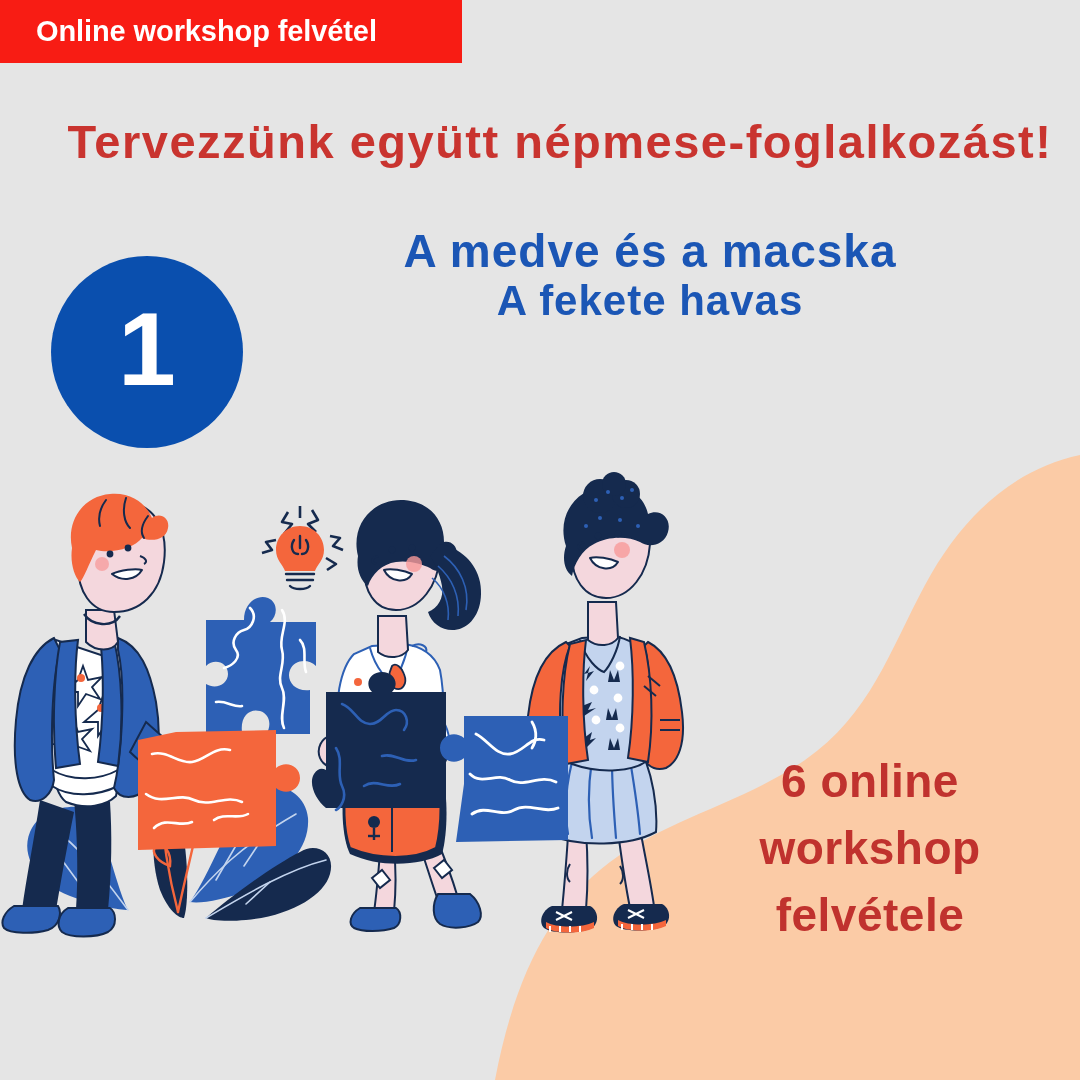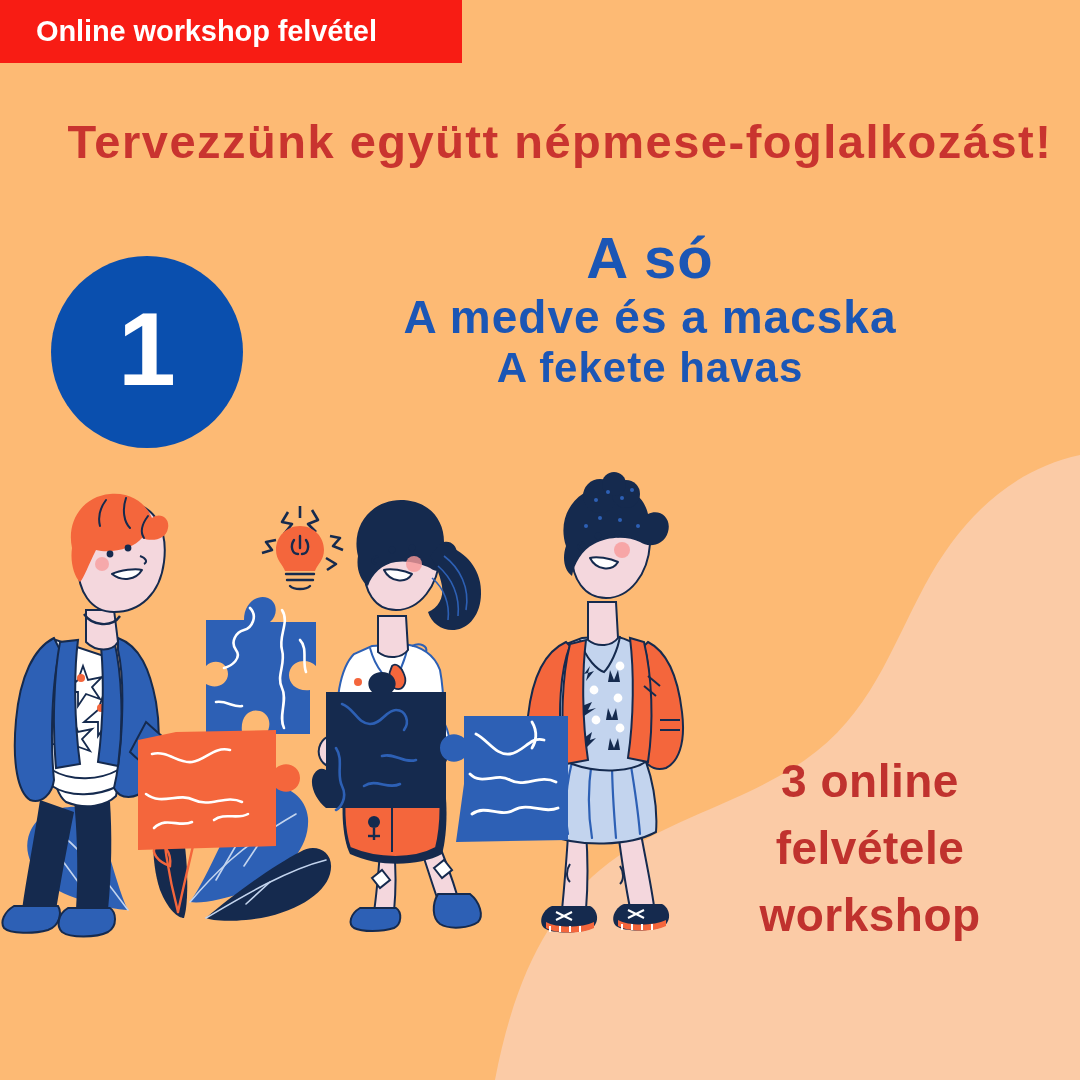--- a/index.html
+++ b/index.html
@@ -8,21 +8,21 @@
     padding: 0;
     background: #ffffff;
   }
   body {
     font-family: "Liberation Sans", sans-serif;
   }
   #poster {
     position: relative;
     width: 1080px;
     height: 1080px;
-    background: #fdba74;
+    background: #e5e5e5;
     overflow: hidden;
   }
 
   
   .blob-layer {
     position: absolute;
     left: 0; top: 0;
     width: 1080px; height: 1080px;
     pointer-events: none;
   }
@@ -143,29 +143,28 @@
     <span class="ribbon-text">Online workshop felvétel</span>
   </div>
 
   <div class="headline">Tervezzünk együtt népmese-foglalkozást!</div>
 
   <div class="badge">
     <span class="badge-number">1</span>
   </div>
 
   <div class="stories">
-    <div class="story-line s0">A só</div>
     <div class="story-line s1">A medve és a macska</div>
     <div class="story-line s2">A fekete havas</div>
   </div>
 
   <div class="promo">
-    <div class="promo-line">3 online</div>
+    <div class="promo-line">6 online</div>
+    <div class="promo-line">workshop</div>
     <div class="promo-line">felvétele</div>
-    <div class="promo-line">workshop</div>
   </div>
 
   <svg class="illustration" viewBox="0 0 720 470" xmlns="http://www.w3.org/2000/svg">
 
     <g>
       <g stroke="#152a4e" stroke-width="2.6" fill="none" stroke-linejoin="round">
         <path d="M288,42 L282,52 L292,54 L284,64"></path>
         <path d="M300,36 L300,48"></path>
         <path d="M312,40 L318,50 L308,54 L316,62"></path>
         <path d="M276,70 L266,72 L272,80 L262,83"></path>

